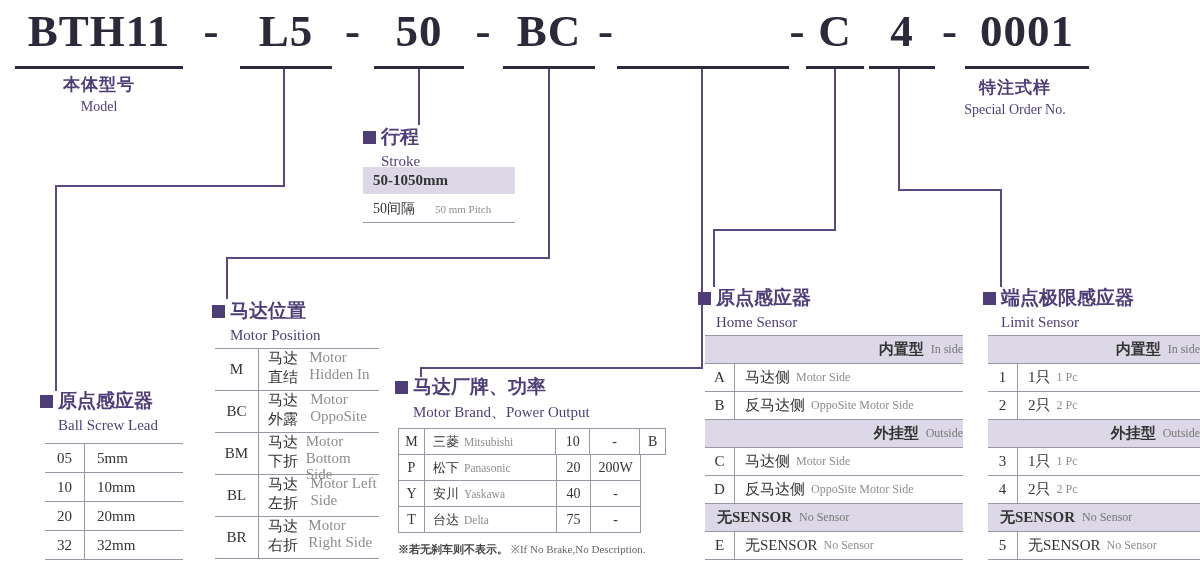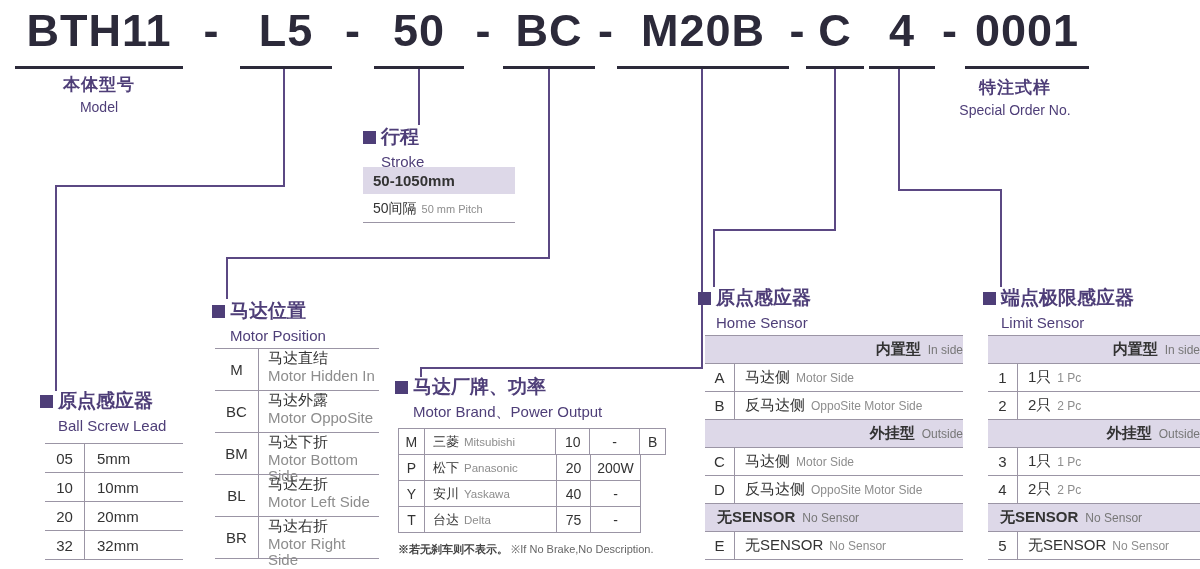--- a/index.html
+++ b/index.html
@@ -1,42 +1,42 @@
 <!DOCTYPE html>
 <html><head>
 <meta charset="utf-8">
 <style>
   *{margin:0;padding:0;box-sizing:border-box}
   html,body{background:#fff}
   .canvas{position:relative;width:1200px;height:569px;background:#fff;overflow:hidden;
-    font-family:Liberation Sans, sans-serif;color:#333}
+    font-family:Liberation Serif, serif;color:#333}
   .seg,.sep{position:absolute;top:0;height:62px;line-height:62px;text-align:center;
     font-size:45px;font-weight:bold;color:#2c2a3a;letter-spacing:1px;white-space:nowrap}
   .useg{position:absolute;top:66px;height:3px;background:#2c2a3a}
   .cline{position:absolute;background:#5b4883}
   .toplabel{position:absolute;text-align:center}
   .lbl-zh{font-size:17px;font-weight:bold;color:#4e3e78;letter-spacing:1px}
   .lbl-en{font-size:14px;color:#4e3e78;margin-top:3px}
   .sec{position:absolute}
   .sec-zh{display:flex;align-items:center;font-size:19px;font-weight:bold;color:#4e3e78;white-space:nowrap}
   .bullet{display:inline-block;width:13px;height:13px;background:#4e3e78;margin-right:5px;flex:0 0 auto}
   .sec-en{font-size:15px;color:#4e3e78;margin-left:18px;margin-top:3px;white-space:nowrap}
   .zh{color:#333}
   .en{color:#8d8d8d}
   .tbl{position:absolute;border-top:1px solid #9b95a5}
   .trow{display:flex;border-bottom:1px solid #9b95a5;align-items:stretch}
   .tcode{display:flex;align-items:center;justify-content:center;border-right:1px solid #9b95a5;
     font-size:15px;color:#333;flex:0 0 auto}
   .tval{display:flex;align-items:center;padding-left:12px;font-size:15px;color:#333}
-  .tdesc{display:flex;flex-direction:column;padding-left:9px}
+  .tdesc{display:flex;flex-direction:row;padding-left:9px}
   .tdesc .zh{font-size:15px;line-height:1.25}
   .tdesc .en{font-size:15px;line-height:1.1}
   .stroke-range{position:absolute;display:flex;align-items:center;background:#ddd8e8;
     font-size:15px;color:#333;padding-left:10px;font-weight:bold}
-  .stroke-pitch{position:absolute;display:flex;align-items:center;gap:5px;
+  .stroke-pitch{position:absolute;display:flex;align-items:center;gap:20px;
     border-bottom:1px solid #9b95a5;padding-left:10px}
   .stroke-pitch .zh{font-size:14px}
   .stroke-pitch .en{font-size:11px}
   .mbtbl{position:absolute;border-top:1px solid #9b95a5;border-left:1px solid #9b95a5}
   .mbrow{display:flex}
   .mbc{border-right:1px solid #9b95a5;border-bottom:1px solid #9b95a5;display:flex;
     align-items:center;justify-content:center;font-size:14px;color:#333;height:26px}
   .mbc-brand{justify-content:flex-start;padding-left:8px;gap:5px}
   .mbc-brand .zh{font-size:13px}
   .mbc-brand .en{font-size:11.5px}
@@ -61,21 +61,20 @@
 <div class="canvas">
 
   <div class="seg" style="left:15px;width:168px">BTH11</div>
   <div class="sep" style="left:183px;width:57px">-</div>
   <div class="seg" style="left:240px;width:92px">L5</div>
   <div class="sep" style="left:332px;width:42px">-</div>
   <div class="seg" style="left:374px;width:90px">50</div>
   <div class="sep" style="left:464px;width:39px">-</div>
   <div class="seg" style="left:503px;width:92px">BC</div>
   <div class="sep" style="left:595px;width:22px">-</div>
-  <div class="seg" style="left:617px;width:172px">M20B</div>
   <div class="sep" style="left:789px;width:17px">-</div>
   <div class="seg" style="left:806px;width:58px">C</div>
   <div class="seg" style="left:869px;width:66px">4</div>
   <div class="sep" style="left:935px;width:30px">-</div>
   <div class="seg" style="left:965px;width:124px">0001</div>
 
   <div class="useg" style="left:15px;width:168px"></div>
   <div class="useg" style="left:240px;width:92px"></div>
   <div class="useg" style="left:374px;width:90px"></div>
   <div class="useg" style="left:503px;width:92px"></div>

